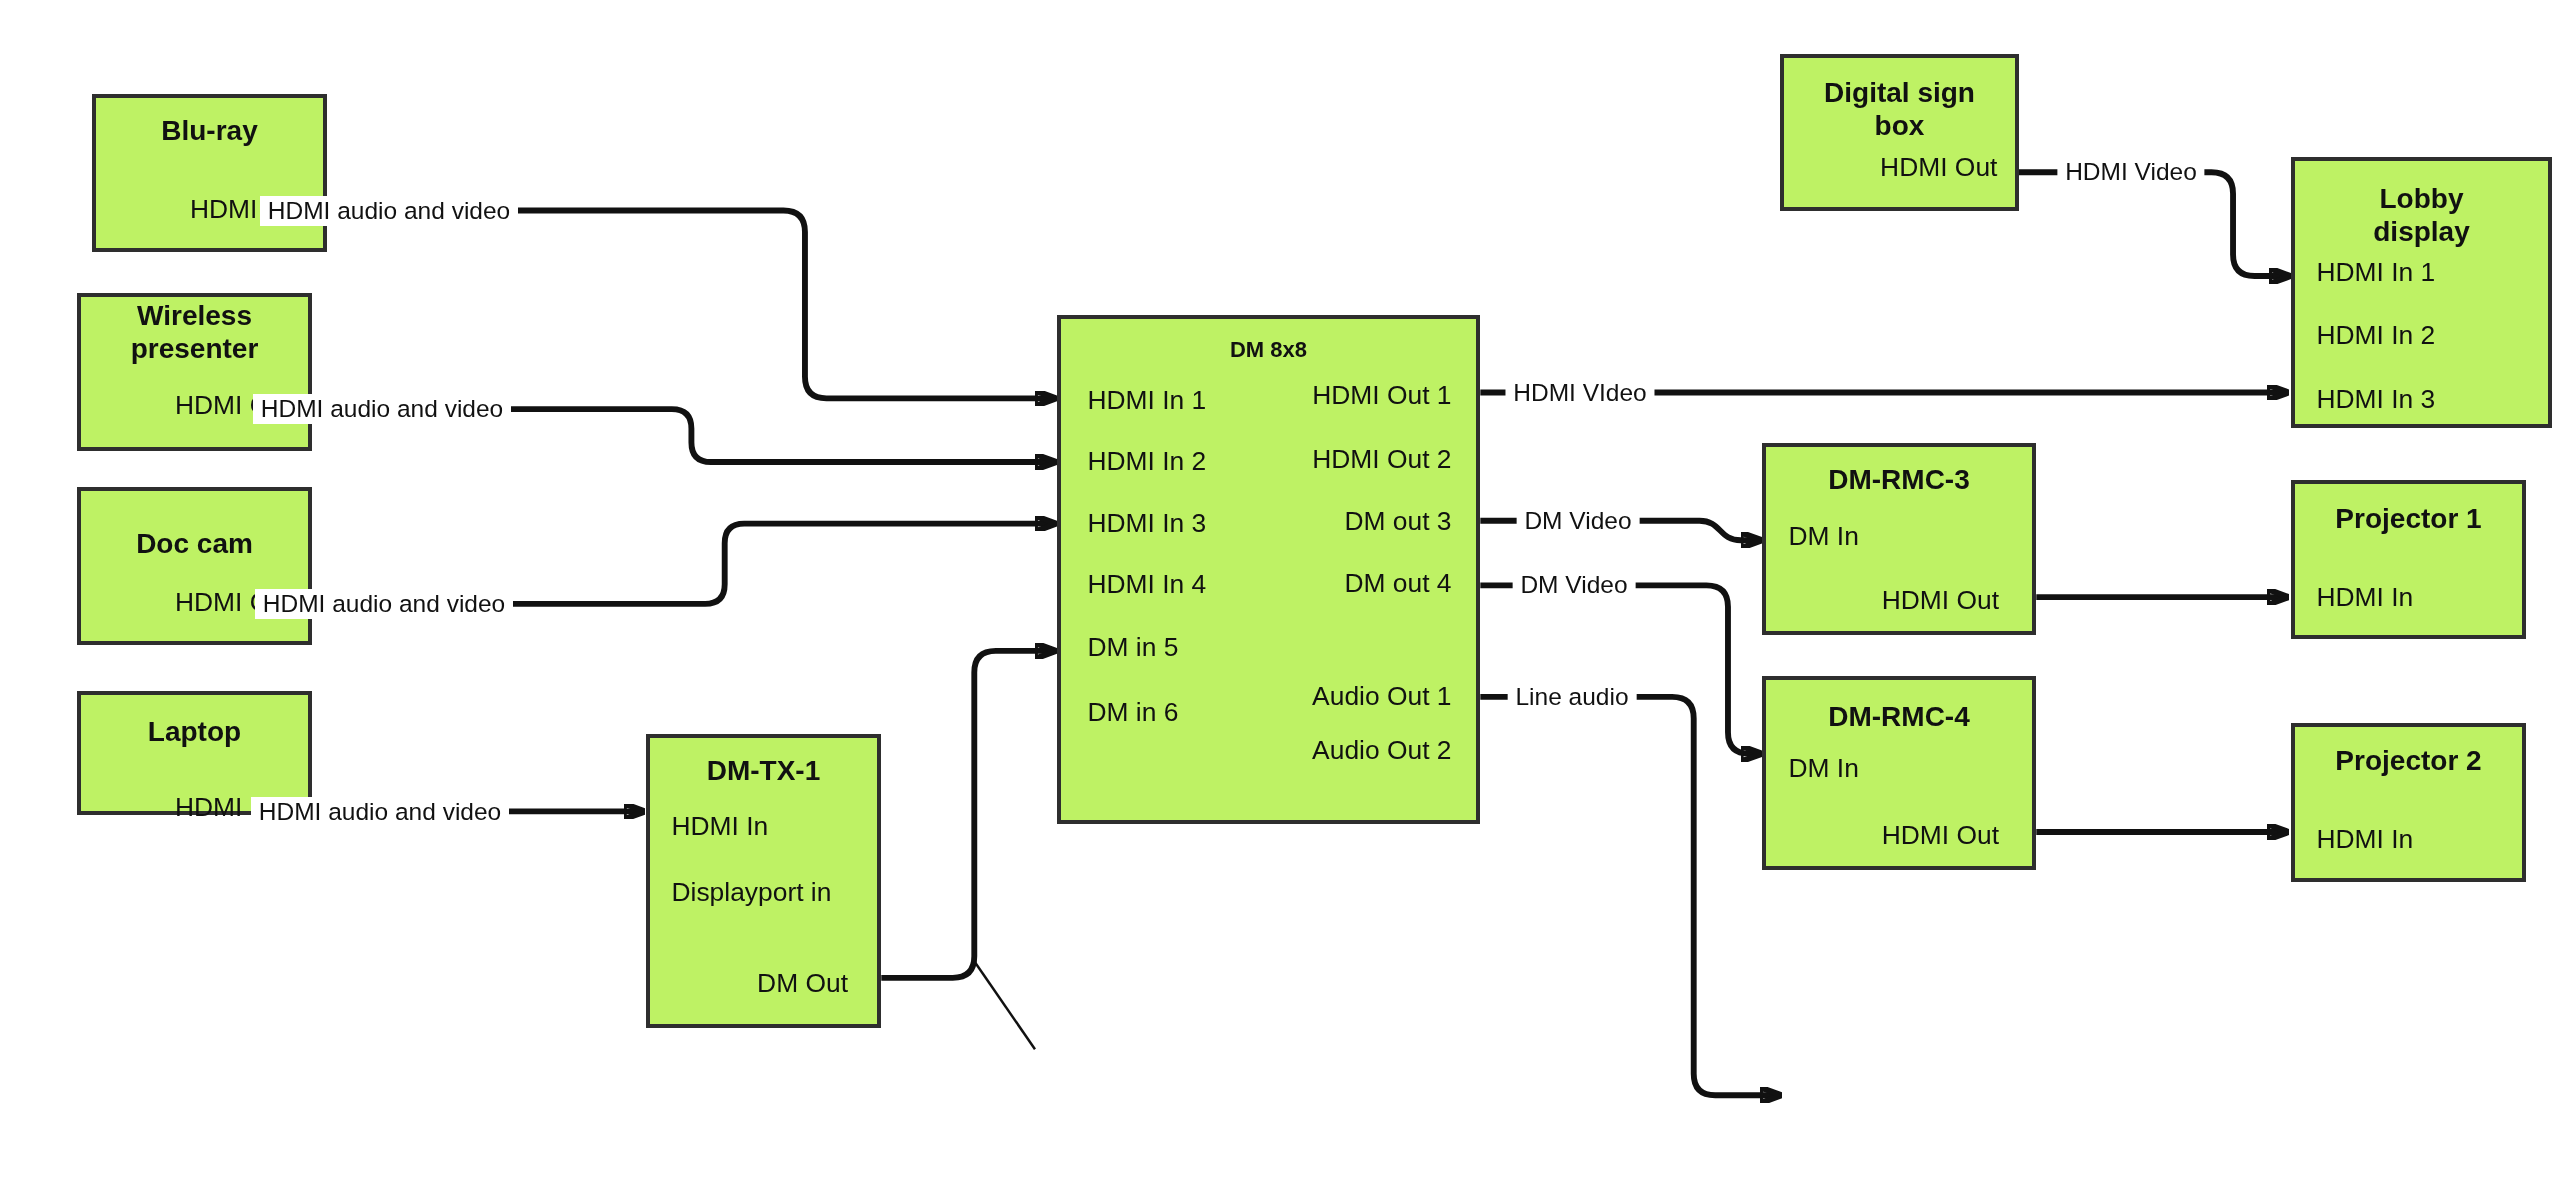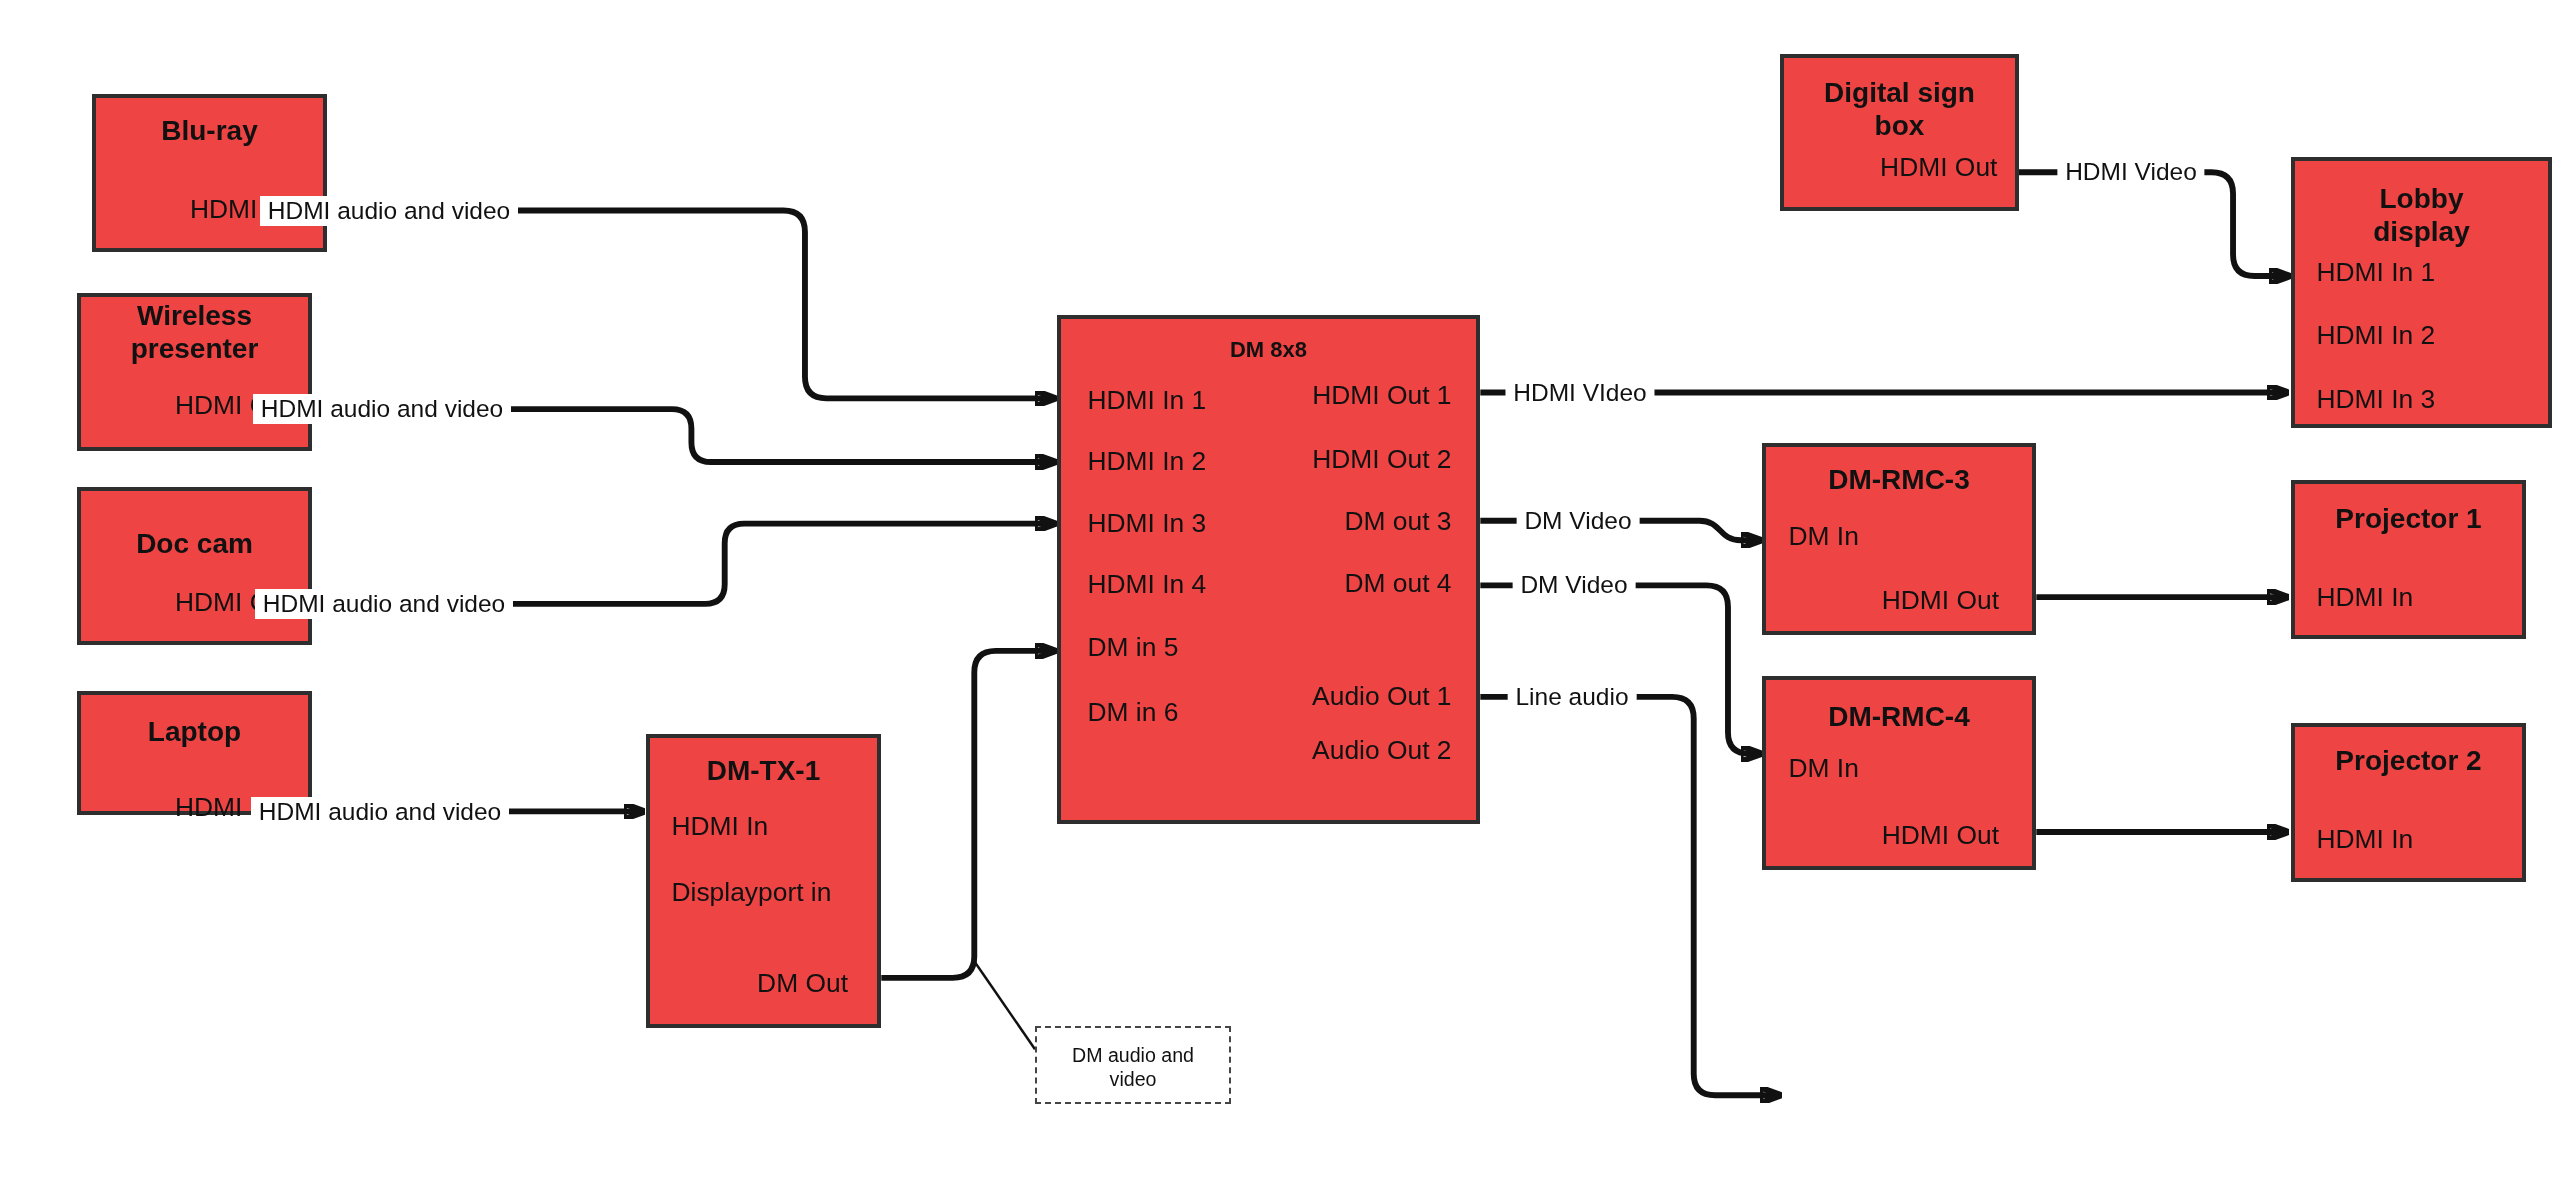--- a/index.html
+++ b/index.html
@@ -10,21 +10,21 @@
     color:#111;
     position:relative;
     overflow:hidden;
   }
   #canvas{position:absolute;left:0;top:0;width:2576px;height:1201px;}
   svg.wires{position:absolute;left:0;top:0;z-index:1;}
   svg.wires path{fill:none;stroke:#111;stroke-width:6;}
   svg.wires path.thin{stroke-width:2.5;}
   .box{
     position:absolute;
-    background:#ef4444;
+    background:#bef264;
     border:4.9px solid #2e2e2e;
     box-sizing:border-box;
     z-index:2;
   }
   .box .title{
     text-align:center;
     font-weight:bold;
     font-size:28px;
     line-height:33px;
   }
@@ -158,24 +158,20 @@
     <div class="port left" style="left:22.5px;top:88px">DM In</div>
     <div class="port right" style="right:33px;top:155px">HDMI Out</div>
   </div>
 
   <div class="box" style="left:2291px;top:723px;width:235px;height:159px">
     <div class="title" style="margin-top:16.6px">Projector 2</div>
     <div class="port left" style="top:112px">HDMI In</div>
   </div>
 
 
-  <div class="callout" style="left:1035px;top:1026px;width:196px;height:78px">
-    <div>DM audio and</div>
-    <div>video</div>
-  </div>
 
   <div class="wire-label" style="left:389px;top:211px">HDMI audio and video</div>
   <div class="wire-label" style="left:382px;top:409px">HDMI audio and video</div>
   <div class="wire-label" style="left:384px;top:604px">HDMI audio and video</div>
   <div class="wire-label" style="left:380px;top:812px">HDMI audio and video</div>
   <div class="wire-label" style="left:1580px;top:393px">HDMI VIdeo</div>
   <div class="wire-label" style="left:1578px;top:521px">DM Video</div>
   <div class="wire-label" style="left:1574px;top:585px">DM Video</div>
   <div class="wire-label" style="left:1572px;top:697px">Line audio</div>
   <div class="wire-label" style="left:2131px;top:172px">HDMI Video</div>

